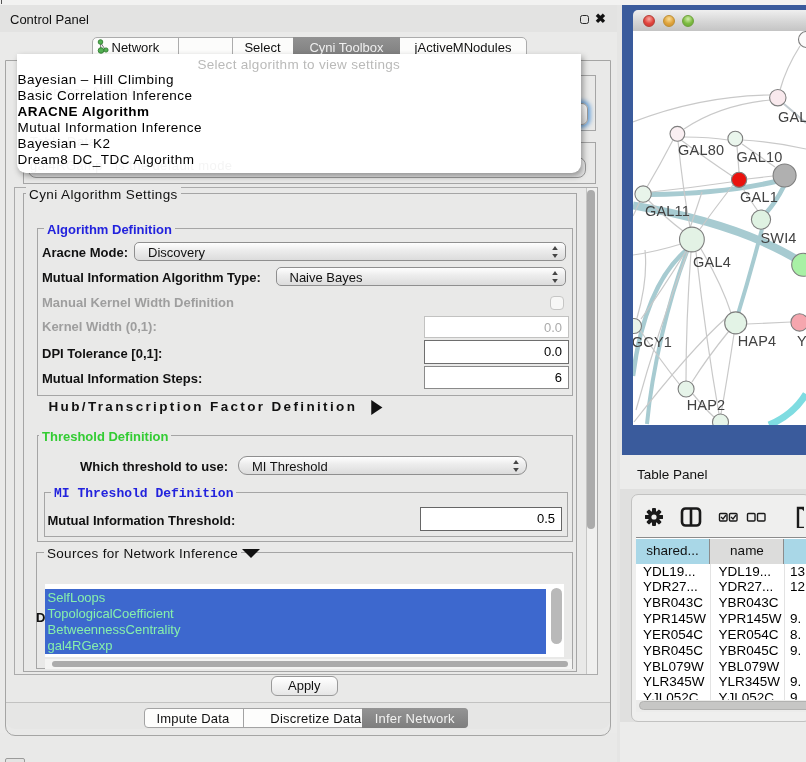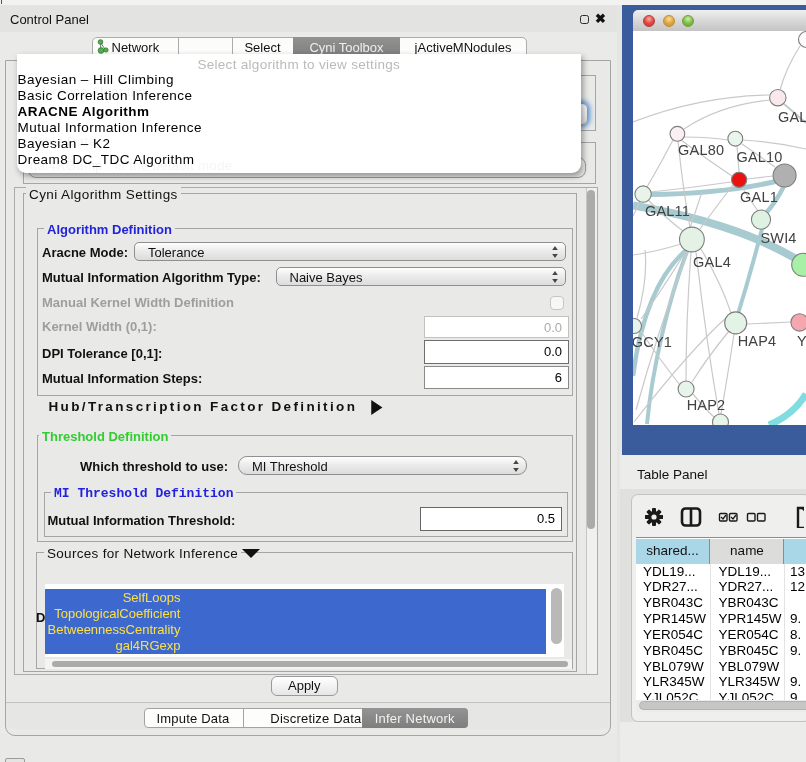--- a/index.html
+++ b/index.html
@@ -188,21 +188,21 @@
 <div class="abs" style="left:587px;top:190px;width:8px;height:339px;border-radius:4px;background:#ABABAB;"></div>
 
 <div class="gbox" style="left:23px;top:192.5px;width:554px;height:479px;"></div>
 <div class="glab" style="left:26px;top:186.5px;color:#111;font-size:13.5px;letter-spacing:0.4px;">Cyni Algorithm Settings</div>
 
 <div class="gbox" style="left:36.5px;top:228px;width:536.5px;height:168px;"></div>
 <div class="glab b" style="left:44px;top:222px;color:#2222DD;">Algorithm Definition</div>
 
 <div class="abs lbl b" style="left:42px;top:244.5px;">Aracne Mode:</div>
 <div class="combo" style="left:134px;top:241.5px;width:432px;height:19.5px;">
- <div class="ct">Tolerance</div>
+ <div class="ct">Discovery</div>
  <svg class="arr" viewBox="0 0 6 12">
       <path d="M3,0 L5.8,4 H0.2 Z" fill="#444"></path>
       <path d="M3,12 L0.2,8 H5.8 Z" fill="#444"></path>
     </svg>
 </div>
 <div class="abs lbl b" style="left:42px;top:269.5px;">Mutual Information Algorithm Type:</div>
 <div class="combo" style="left:275.5px;top:266.5px;width:290.5px;height:19.5px;">
  <div class="ct">Naive Bayes</div>
  <svg class="arr" viewBox="0 0 6 12">
       <path d="M3,0 L5.8,4 H0.2 Z" fill="#444"></path>
@@ -239,21 +239,21 @@
 <div class="tf" style="left:420px;top:507px;width:142px;height:24px;border:1.5px solid #666;color:#000;line-height:21.5px;">0.5</div>
 
 <div class="gbox" style="left:35.5px;top:551.5px;width:537.5px;height:117px;"></div>
 <div class="glab" style="left:44px;top:545.5px;color:#111;font-size:13.5px;letter-spacing:0.3px;">Sources for Network Inference</div>
 <svg class="abs" style="left:241px;top:548px;" width="20" height="11" viewBox="0 0 20 11">
     <path d="M1,1 L19,1 L10,10 Z" fill="#111"></path>
   </svg>
 <div class="abs lbl b" style="left:36px;top:568px;margin-top:42px;">Data Attributes</div>
 <div class="abs" style="left:44.5px;top:583.5px;width:519.5px;height:73px;background:#fff;"></div>
 <div class="abs" style="left:44.5px;top:588.5px;width:501.5px;height:65.5px;background:#3D68CE;overflow:hidden;">
- <div style="position:absolute;left:3px;top:1px;font-size:13px;color:#fde047;line-height:16.3px;text-align:right;">SelfLoops<br>TopologicalCoefficient<br>BetweennessCentrality<br>gal4RGexp</div>
+ <div style="position:absolute;left:3px;top:1px;font-size:13px;color:#86efac;line-height:16.3px;">SelfLoops<br>TopologicalCoefficient<br>BetweennessCentrality<br>gal4RGexp</div>
 </div>
 <div class="abs" style="left:550.5px;top:588px;width:11.5px;height:56px;border-radius:5.5px;background:#B9B9B9;"></div>
 <div class="abs" style="left:45px;top:659px;width:527px;height:10px;background:#F4F4F3;">
  <div class="abs" style="left:7px;top:2px;width:516px;height:6px;border-radius:3px;background:#ABABAB;"></div>
 </div>
 
 <div class="abs" style="left:271px;top:675.5px;width:66.5px;height:20px;border:1px solid #9A9A9A;border-radius:6px;box-sizing:border-box;
  background:linear-gradient(#FFFFFF,#E6E6E6);text-align:center;font-size:13px;line-height:17px;color:#111;">Apply</div>
 
 <div class="abs" style="left:143.5px;top:707.5px;width:324.5px;height:20px;border:1px solid #A3A3A3;border-radius:4px;background:#FDFDFC;box-sizing:border-box;"></div>

